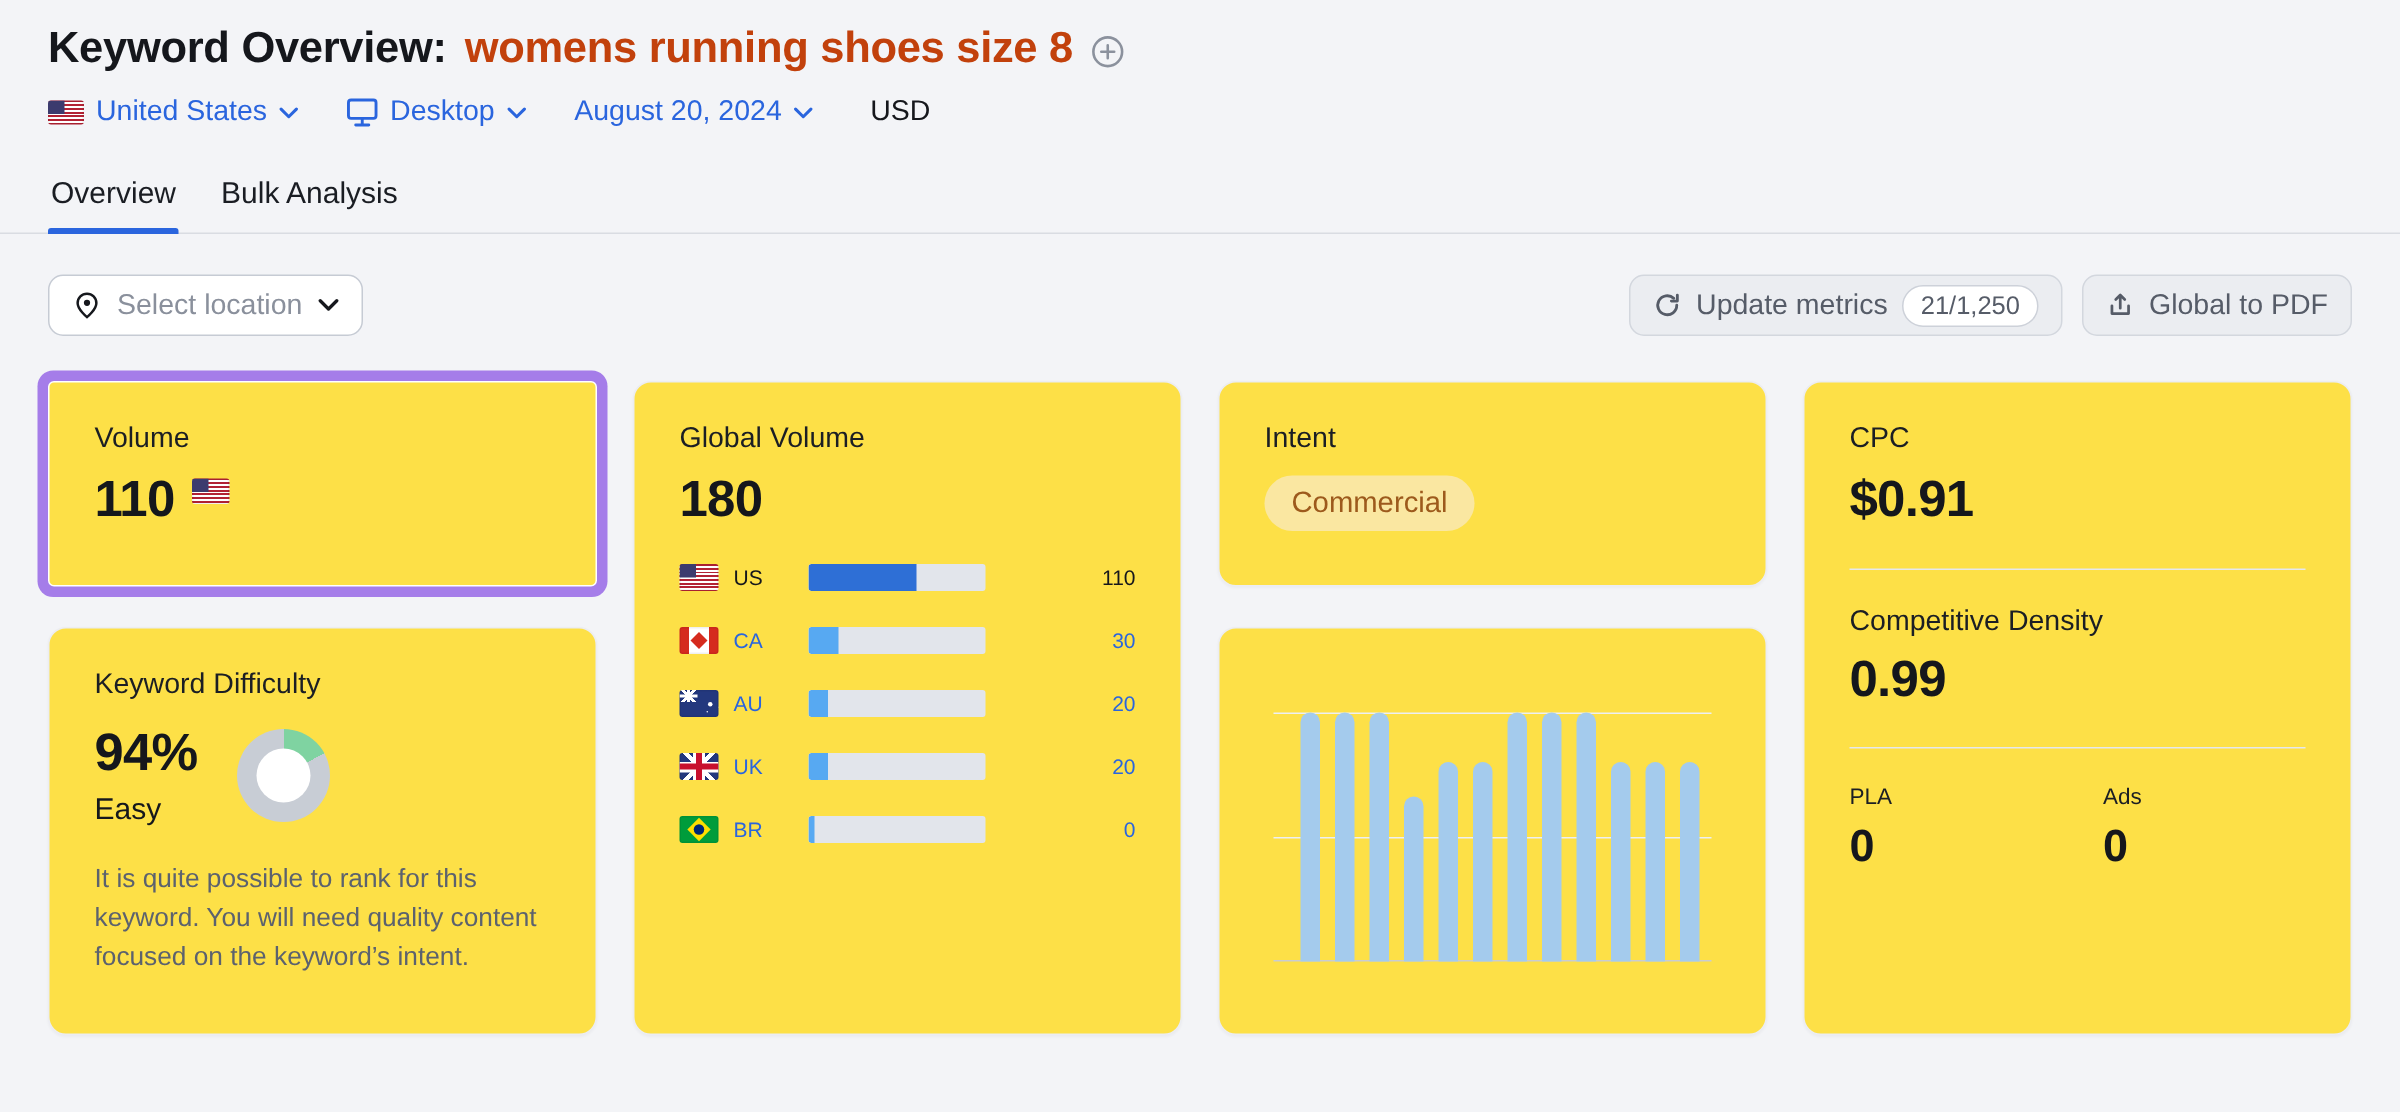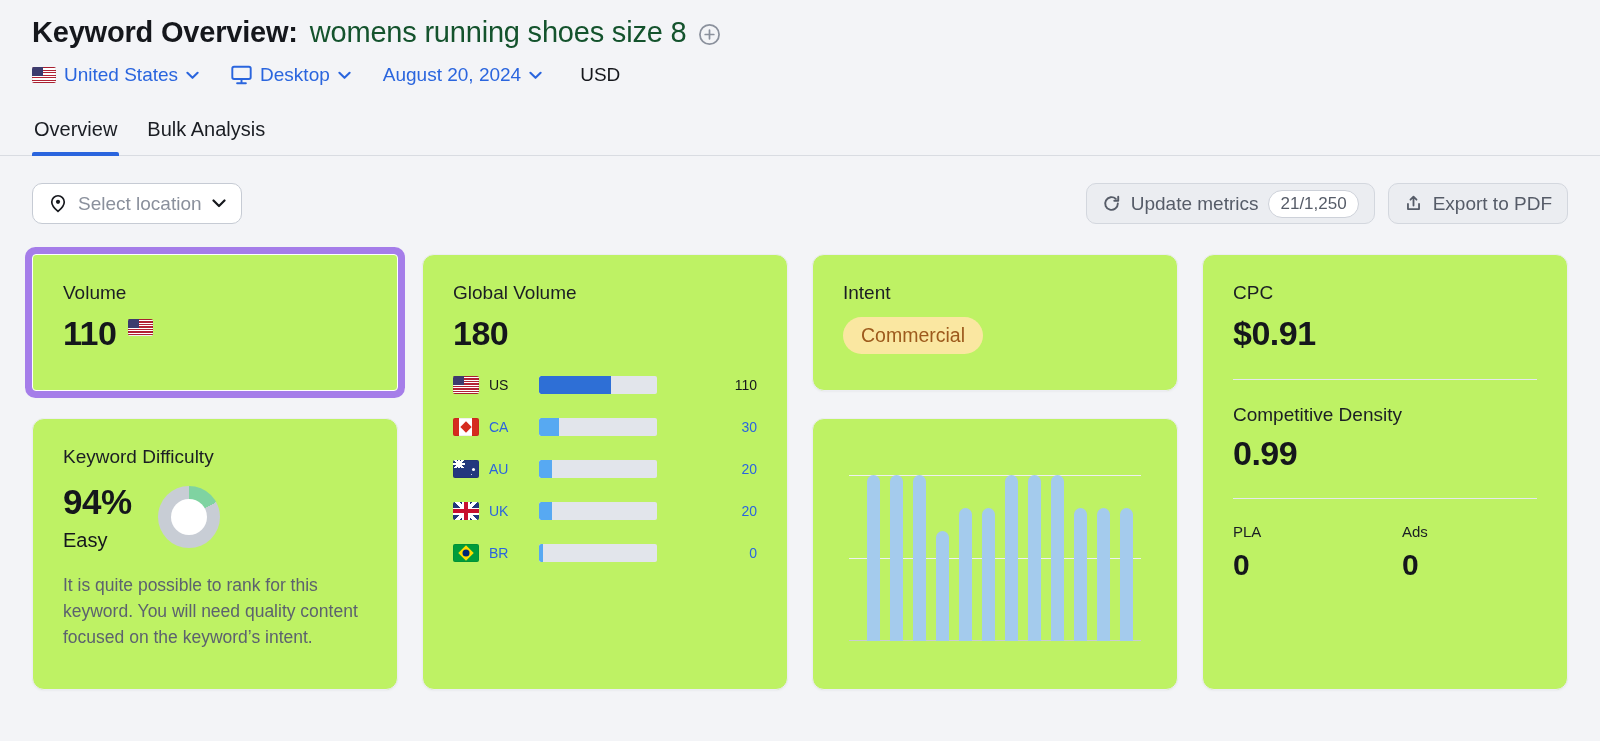--- a/index.html
+++ b/index.html
@@ -10,21 +10,21 @@
     --card-border:#ecedf2;
   }
   *{box-sizing:border-box;margin:0;padding:0;}
   body{font-family:"Liberation Sans","DejaVu Sans",sans-serif;background:#f3f4f7;color:var(--ink);}
   .page{width:1600px;min-height:741px;background:#f3f4f7;}
 
   
   .header{padding:16px 32px 0;}
   .title-row{display:flex;align-items:center;gap:12px;}
   .title-row h1{font-size:29px;font-weight:700;color:var(--ink);letter-spacing:-.2px;}
-  .kw{font-size:29px;font-weight:400;color:#14532d;letter-spacing:-.2px;}
+  .kw{font-size:29px;font-weight:700;color:#c2410c;letter-spacing:-.2px;}
   .plus-icon{display:inline-flex;margin-top:3px;}
   .filters{display:flex;align-items:center;margin-top:15px;font-size:19px;}
   .filter{display:inline-flex;align-items:center;gap:8px;color:var(--accent);cursor:pointer;margin-right:32px;}
   .filter svg{display:block;}
   .currency{color:var(--ink);margin-left:6px;}
 
   
   .flag{width:24px;height:16px;border-radius:2px;position:relative;overflow:hidden;flex:none;display:inline-block;box-shadow:inset 0 0 0 1px rgba(0,0,0,.06);}
   .flag.us{background:repeating-linear-gradient(#b22234 0 1.25px,#fff 1.25px 2.5px);}
   .flag.us::before{content:"";position:absolute;left:0;top:0;width:11px;height:8.5px;background:#3c3b6e;}
@@ -60,21 +60,21 @@
   .content{padding:0 32px;}
   .toolbar{display:flex;justify-content:space-between;align-items:flex-start;margin-top:27px;}
   .btn{display:inline-flex;align-items:center;gap:10px;height:41px;padding:0 15px;border-radius:10px;font-size:19px;font-family:inherit;cursor:pointer;}
   .btn-location{background:#fff;border:1px solid #c6cbd4;color:#8a909c;}
   .btn-gray{background:#ebedf1;border:1px solid #d3d7de;color:#565c68;}
   .toolbar-right{display:flex;gap:13px;}
   .quota-pill{background:#fff;border:1px solid #cdd1d9;border-radius:999px;padding:3px 11px;font-size:17px;color:#565c68;}
 
   
   .grid{display:grid;grid-template-columns:repeat(4,1fr);grid-template-rows:137px 272px;gap:27px 24px;margin-top:30px;padding-bottom:29px;}
-  .card{background:#bef264;border:1px solid var(--card-border);border-radius:12px;padding:27px 30px;box-shadow:0 1px 2px rgba(20,25,40,.04);}
+  .card{background:#fde047;border:1px solid var(--card-border);border-radius:12px;padding:27px 30px;box-shadow:0 1px 2px rgba(20,25,40,.04);}
   .card.highlight{border-radius:4px;box-shadow:0 0 0 7px var(--purple);border-color:#fff;}
   .span2{grid-row:span 2;}
   .card-title{font-size:19px;font-weight:400;color:#1b1e24;}
   .big-num{font-size:34px;font-weight:800;color:var(--ink);margin-top:12px;letter-spacing:-.5px;line-height:1.05;}
   .num-row{display:flex;align-items:center;gap:12px;}
 
   
   .gv-rows{margin-top:24px;}
   .gv-row{display:flex;align-items:center;height:19px;margin-bottom:23px;font-size:14px;color:var(--accent);}
   .gv-row .flag{width:26px;height:18px;}
@@ -183,21 +183,21 @@
               <path d="M20.5 3.5v5h-5" fill="none" stroke="#565c68" stroke-width="2.4" stroke-linecap="round" stroke-linejoin="round"></path>
             </svg>
           <span>Update metrics</span>
           <span class="quota-pill">21/1,250</span>
         </button>
         <button class="btn btn-gray">
           <svg width="19" height="19" viewBox="0 0 24 24">
               <path d="M12 14.5V4M8.2 7.2 12 3.4l3.8 3.8" fill="none" stroke="#565c68" stroke-width="2.3" stroke-linecap="round" stroke-linejoin="round"></path>
               <path d="M5 12.5v6.5h14v-6.5" fill="none" stroke="#565c68" stroke-width="2.3" stroke-linecap="round" stroke-linejoin="round"></path>
             </svg>
-          <span>Export to PDF</span>
+          <span>Global to PDF</span>
         </button>
       </div>
     </div>
 
     <main class="grid">
 
       <section class="card highlight" style="grid-column:1;grid-row:1;">
         <div class="card-title">Volume</div>
         <div class="num-row">
           <div class="big-num">110</div>

